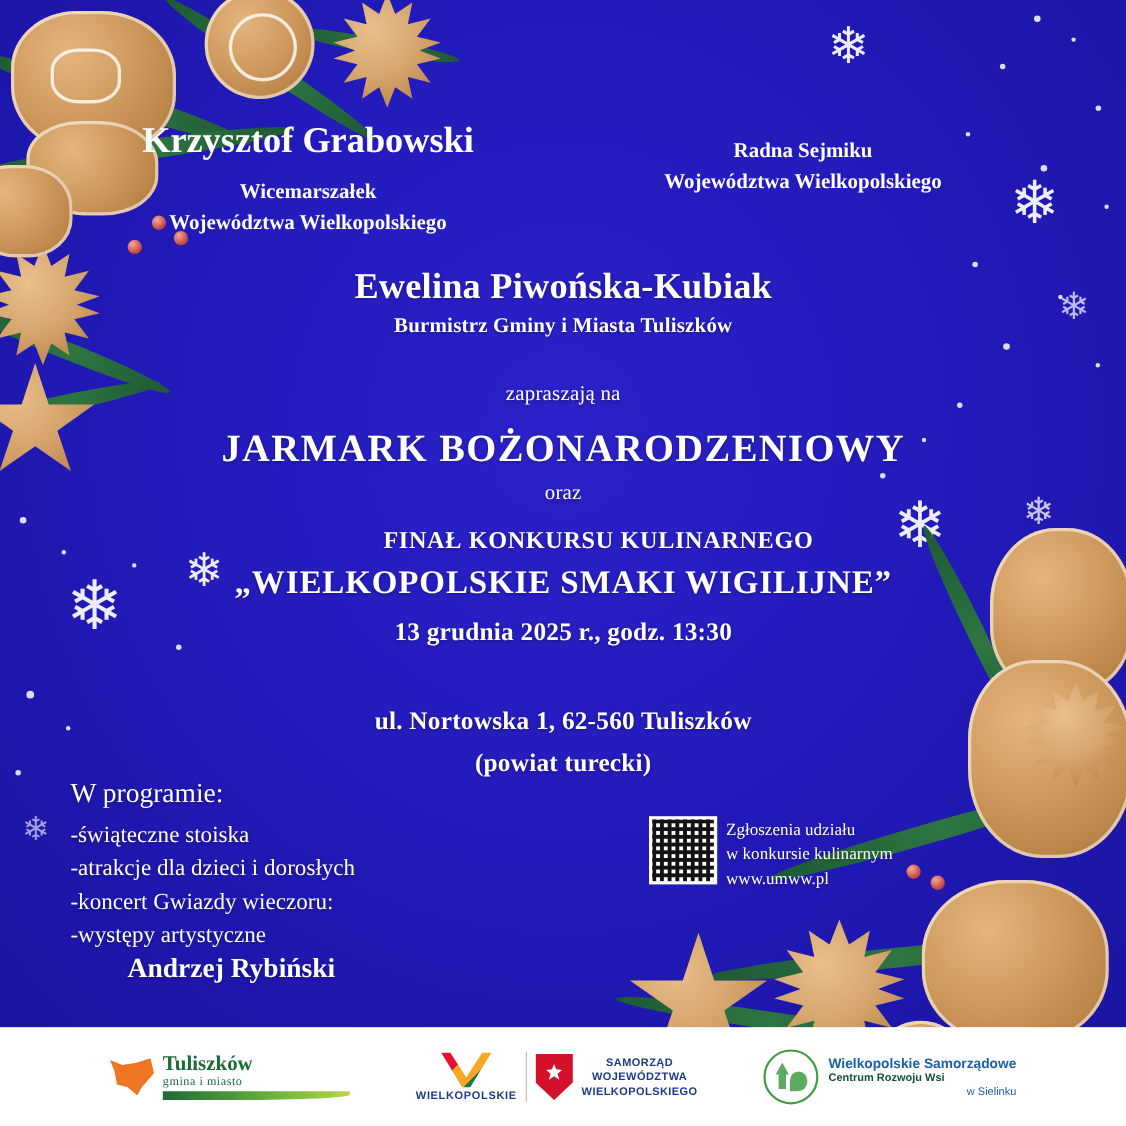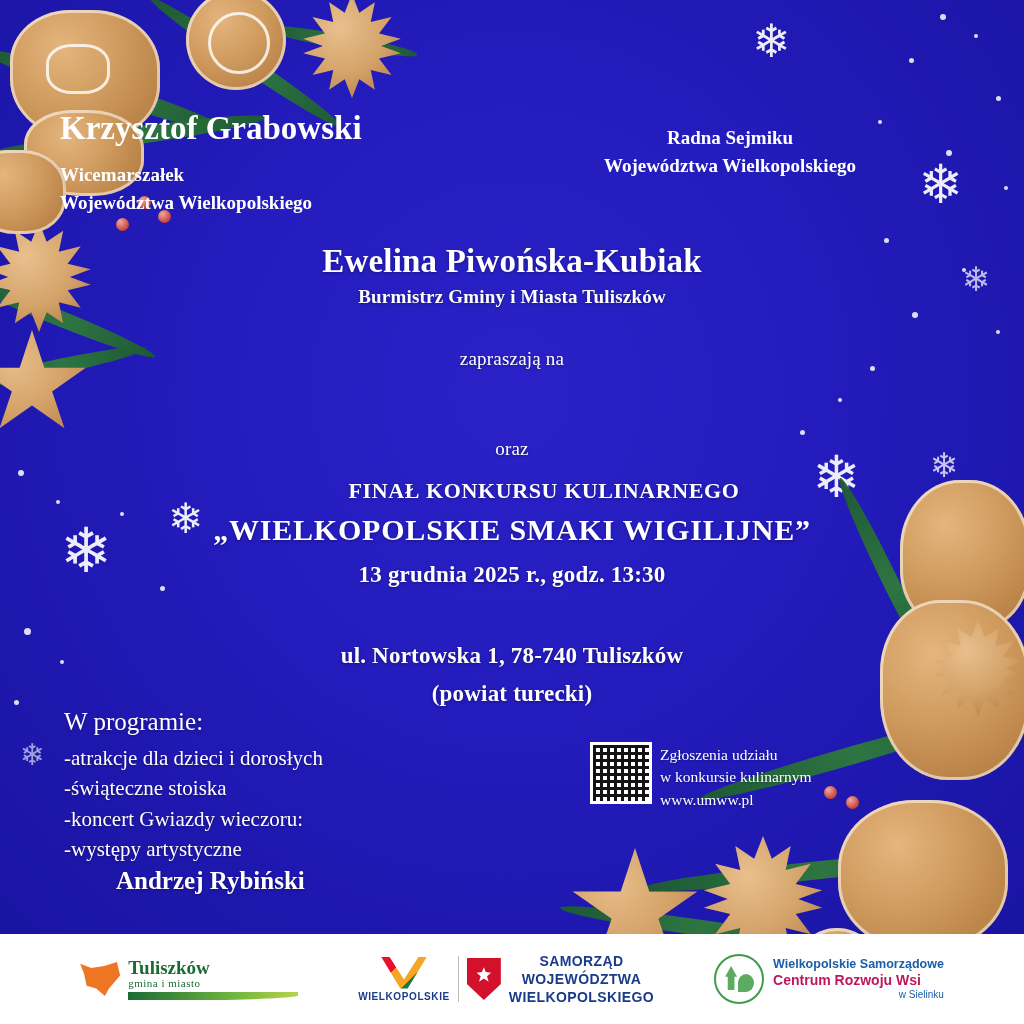--- a/index.html
+++ b/index.html
@@ -100,21 +100,21 @@
   }
   .name-big {
     font-size: 33px;
     font-weight: bold;
   }
   .name-sub {
     font-size: 19px;
     font-weight: bold;
     line-height: 1.45;
   }
-  .half-left  { position:absolute; left: 60px; width: 440px; }
+  .half-left  { position:absolute; left: 60px; width: 440px; text-align:center; }
   .half-right { position:absolute; left: 510px; width: 440px; text-align:center; }
 
   .invite { font-size: 19px; }
   .title-main {
     font-size: 35px;
     font-weight: bold;
     letter-spacing: 1.3px;
   }
   .oraz { font-size: 19px; }
   .contest-line {
@@ -236,21 +236,21 @@
     content: "";
     position: absolute;
     left: 50%; top: 22%;
     width: 16px; height: 16px;
     margin-left: -8px;
     background: #ffffff;
     clip-path: polygon(50% 0, 62% 30%, 95% 34%, 70% 56%, 80% 90%, 50% 70%, 20% 90%, 30% 56%, 5% 34%, 38% 30%);
   }
   .herb-text {
     font-family: "Liberation Sans", sans-serif;
-    font-size: 14px;
+    font-size: 10px;
     font-weight: bold;
     color: #1b3a8a;
     line-height: 1.3;
     text-align: center;
     letter-spacing: .4px;
   }
   .wscrw {
     display: flex; align-items: center; gap: 9px;
   }
   .wscrw-mark {
@@ -272,21 +272,21 @@
     content: "";
     position: absolute;
     right: 8px; bottom: 10px;
     width: 16px; height: 18px;
     background: #3f9c45;
     border-radius: 50% 50% 50% 0;
     opacity: .85;
   }
   .wscrw-text { text-align: left; font-family: "Liberation Sans", sans-serif; }
   .wscrw-text .a { font-size: 12.5px; color: #1a5fa8; font-weight: bold; line-height: 1.2; }
-  .wscrw-text .b { font-size: 14px; color: #be185d; font-weight: bold; line-height: 1.2; }
+  .wscrw-text .b { font-size: 10px; color: #14532d; font-weight: bold; line-height: 1.2; }
   .wscrw-text .c { font-size: 10px; color: #1a5fa8; text-align: right; line-height: 1.2; }
 </style>
 </head>
 <body>
 
 <div id="poster">
 
   <div class="bg-blue"></div>
 
   <div class="dot" style="left:940px;top:14px;width:6px;height:6px;"></div>
@@ -363,31 +363,32 @@
 
   <div class="half-right" style="top:110px;">
     <div class="name-sub" style="margin-top:14px;">Radna Sejmiku</div>
     <div class="name-sub">Województwa Wielkopolskiego</div>
   </div>
 
   <div class="t name-big" style="top:243px;">Ewelina Piwońska-Kubiak</div>
   <div class="t name-sub" style="top:283px;">Burmistrz Gminy i Miasta Tuliszków</div>
 
   <div class="t invite" style="top:348px;">zapraszają na</div>
+  <div class="t title-main" style="top:388px;">JARMARK BOŻONARODZENIOWY</div>
   <div class="t oraz" style="top:438px;">oraz</div>
   <div class="t contest-line" style="top:478px;padding-left:32px;">FINAŁ KONKURSU KULINARNEGO</div>
   <div class="t contest-name" style="top:513px;">„WIELKOPOLSKIE SMAKI WIGILIJNE”</div>
   <div class="t info" style="top:562px;">13 grudnia 2025 r.,  godz. 13:30</div>
-  <div class="t info" style="top:643px;">ul. Nortowska 1, 78-740 Tuliszków</div>
+  <div class="t info" style="top:643px;">ul. Nortowska 1, 62-560 Tuliszków</div>
   <div class="t info" style="top:681px;">(powiat turecki)</div>
 
   <div class="programme">
     <div class="hdr">W programie:</div>
+    <div class="li">-świąteczne stoiska</div>
     <div class="li">-atrakcje dla dzieci i dorosłych</div>
-    <div class="li">-świąteczne stoiska</div>
     <div class="li">-koncert Gwiazdy wieczoru:</div>
     <div class="li">-występy artystyczne</div>
     <div class="star-name">Andrzej Rybiński</div>
   </div>
 
   <div class="qr-wrap">
     <div class="qr">
       <div class="qr-inner"></div>
     </div>
   </div>

